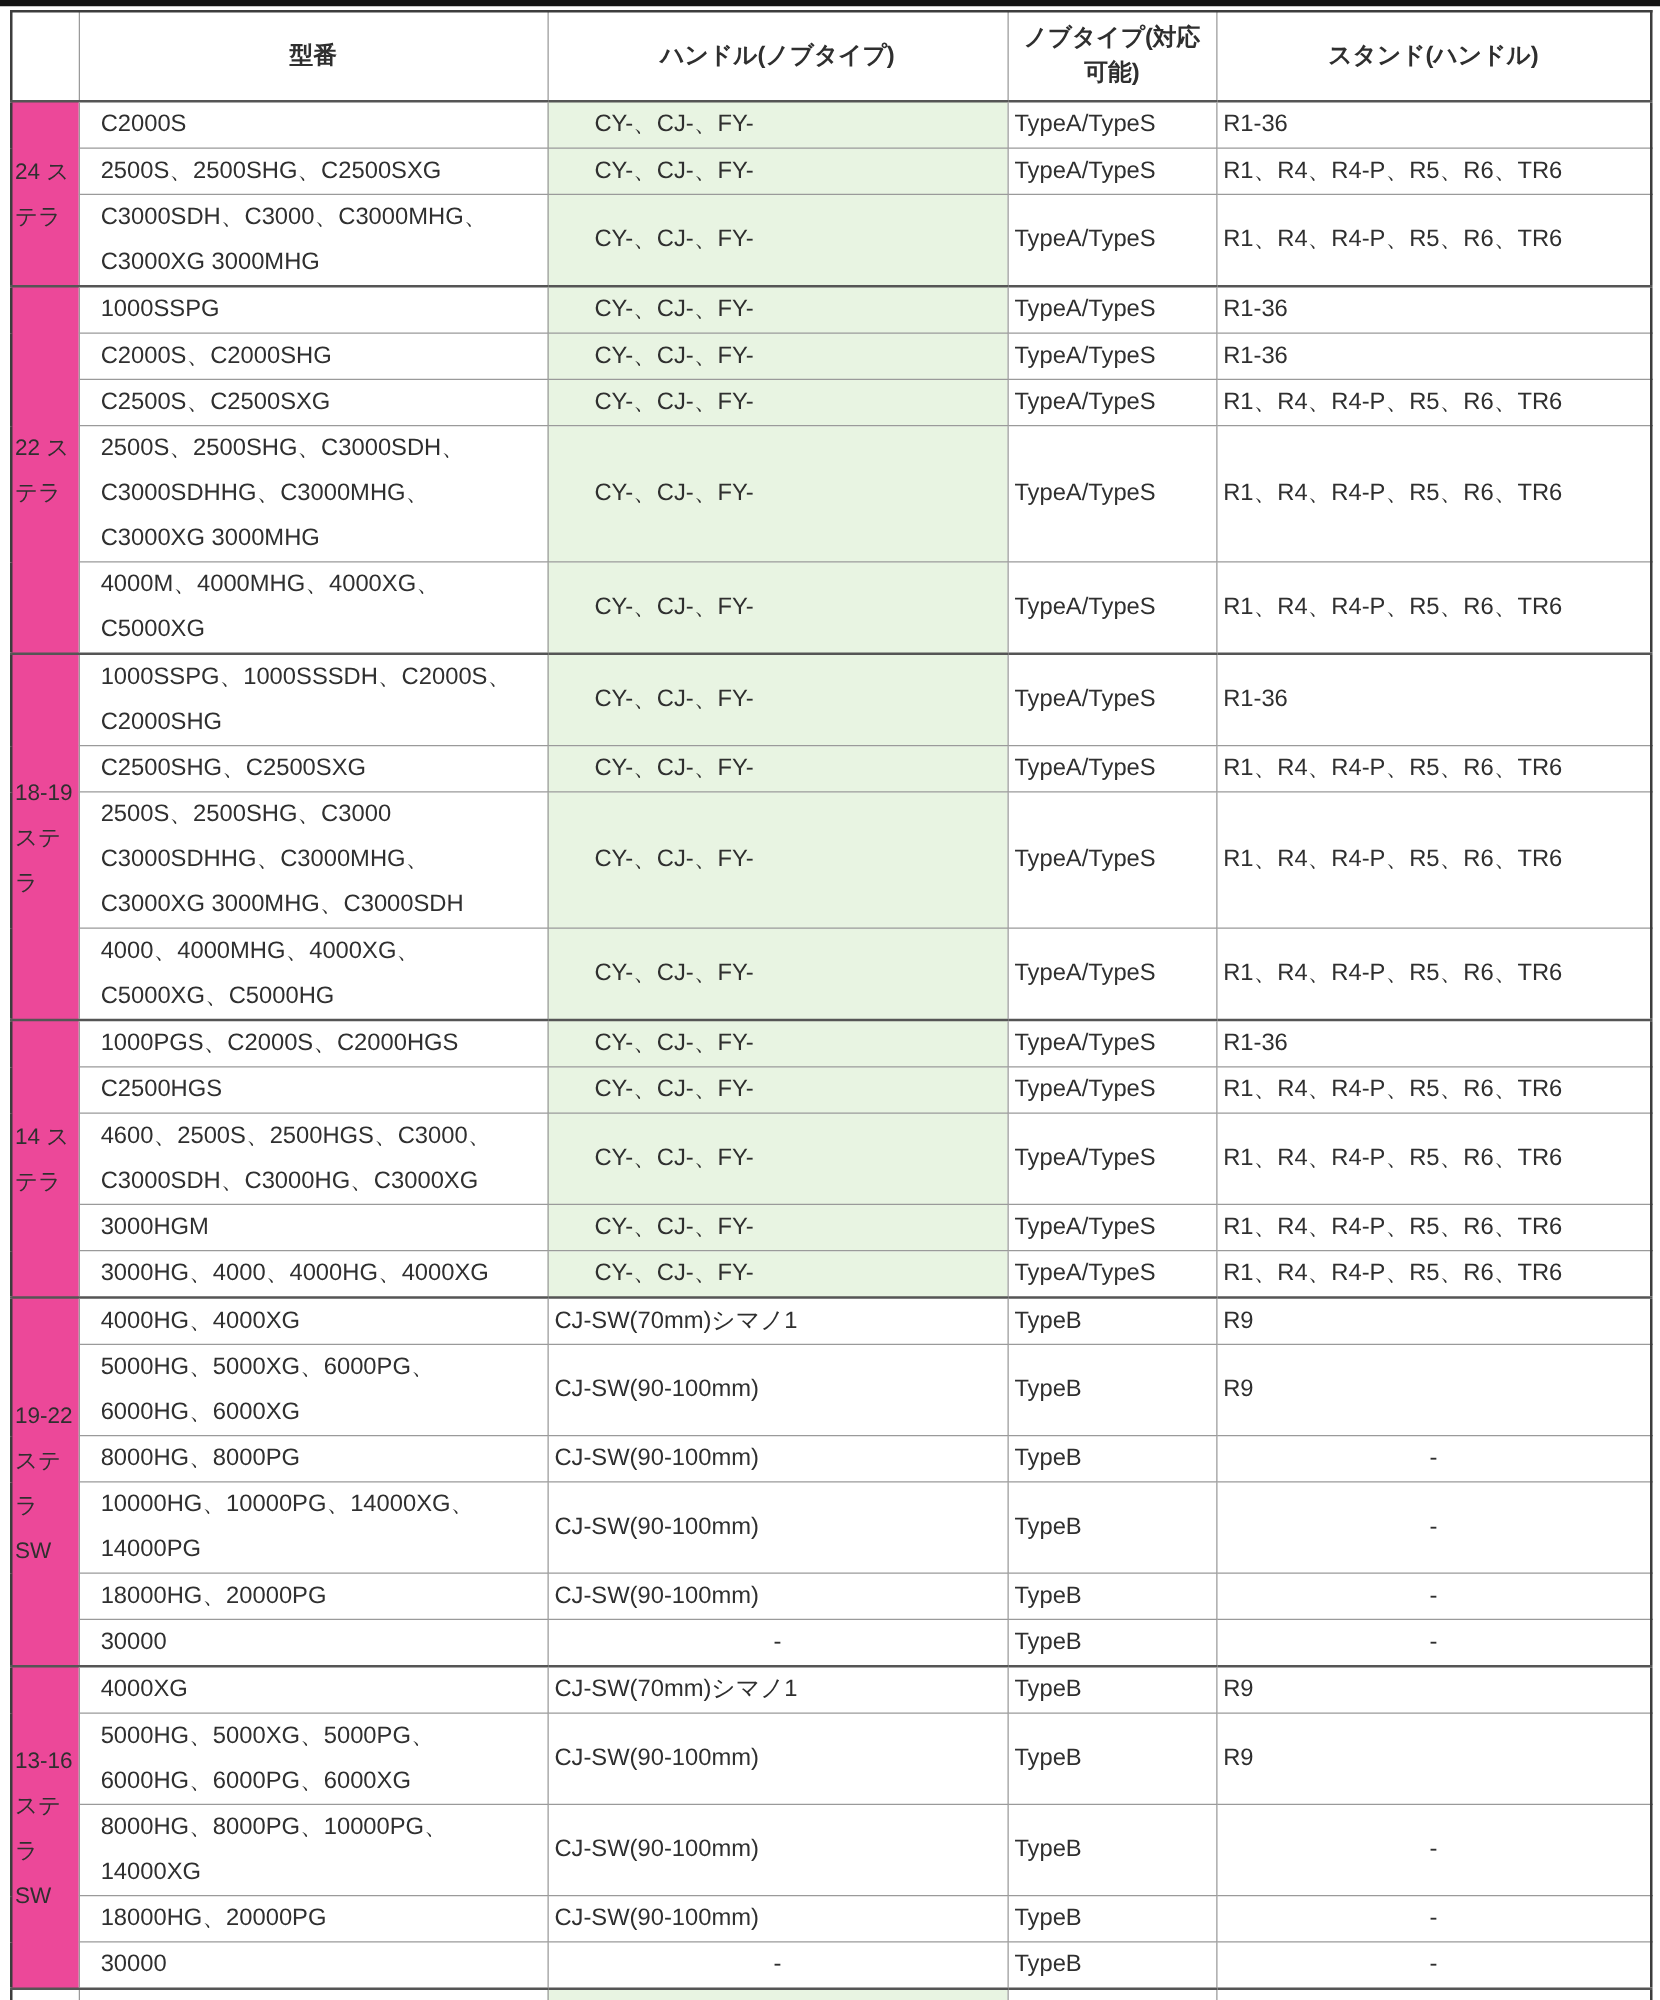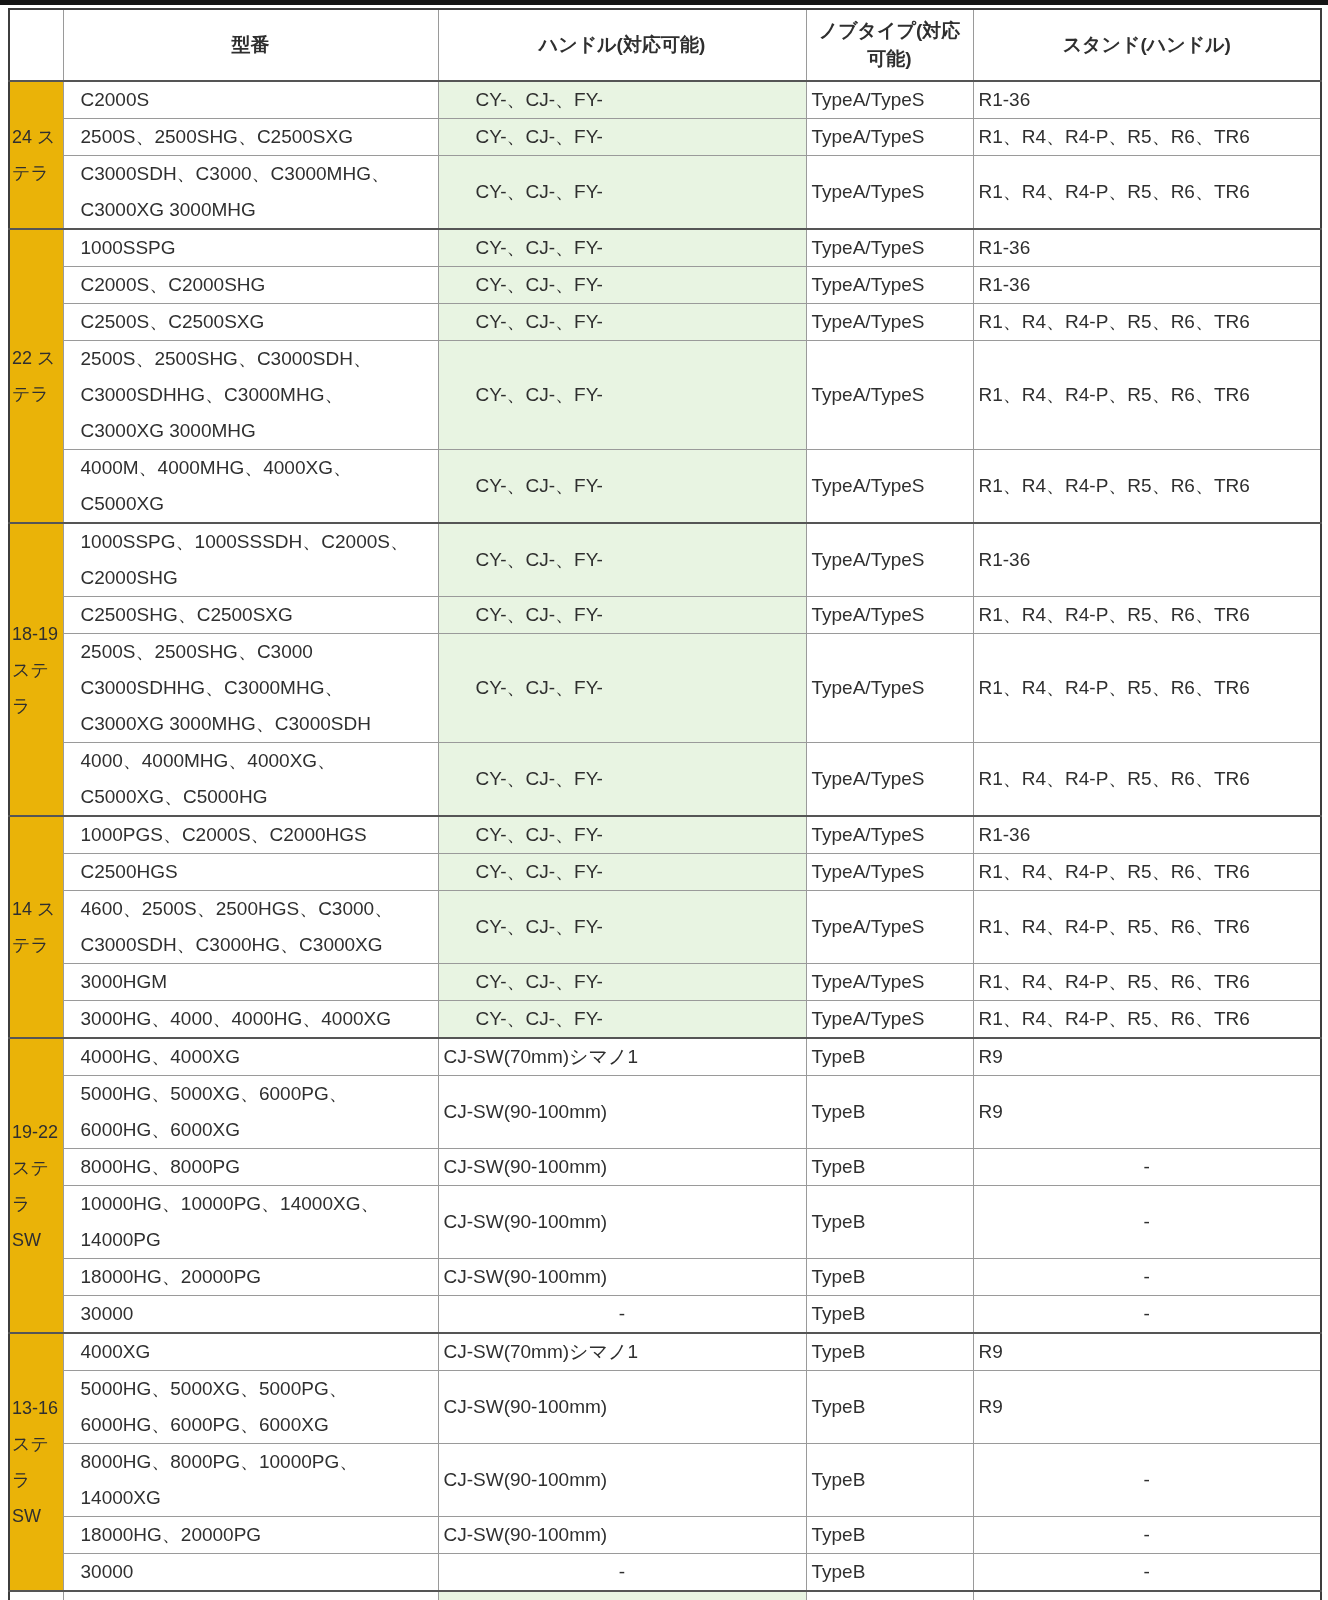--- a/index.html
+++ b/index.html
@@ -33,21 +33,21 @@
     border-bottom:2px solid var(--border-strong);
     font-weight:700;text-align:center;vertical-align:middle;
     line-height:28px;padding:7px 4px;background:#ffffff;
   }
   tbody td, tbody th.group-label{
     border:1px solid var(--border-light);
     vertical-align:middle;line-height:36px;
     padding:0 5px;text-align:left;font-weight:400;
     word-break:break-word;overflow-wrap:break-word;
   }
-  tbody th.group-label{padding:0 2px;font-size:18px;background:#eab308;}
+  tbody th.group-label{padding:0 2px;font-size:18px;background:#ec4899;}
   tbody td.model{padding:0 17px;}
   tbody td.handle.hl{background:var(--hl);padding-left:37px;}
   tbody td.dash{text-align:center;}
   tr.group-start td, tr.group-start th.group-label{border-top:2px solid var(--border-strong);}
   tr.partial td{height:30px;line-height:30px;}
 </style>
 </head>
 <body>
 
 <div class="top-bar"></div>
@@ -57,21 +57,21 @@
     <col class="c-group">
       <col class="c-model">
       <col class="c-handle">
       <col class="c-knob">
       <col class="c-stand">
   </colgroup>
   <thead>
     <tr>
       <th></th>
       <th>型番</th>
-      <th>ハンドル(対応可能)</th>
+      <th>ハンドル(ノブタイプ)</th>
       <th>ノブタイプ(対応可能)</th>
       <th>スタンド(ハンドル)</th>
     </tr>
   </thead>
   <tbody>
       <tr class="group-start">
         <th class="group-label" rowspan="3">24 ステラ</th>
         <td class="model">C2000S</td>
         <td class="handle hl">CY-、CJ-、FY-</td>
         <td class="knob">TypeA/TypeS</td>

